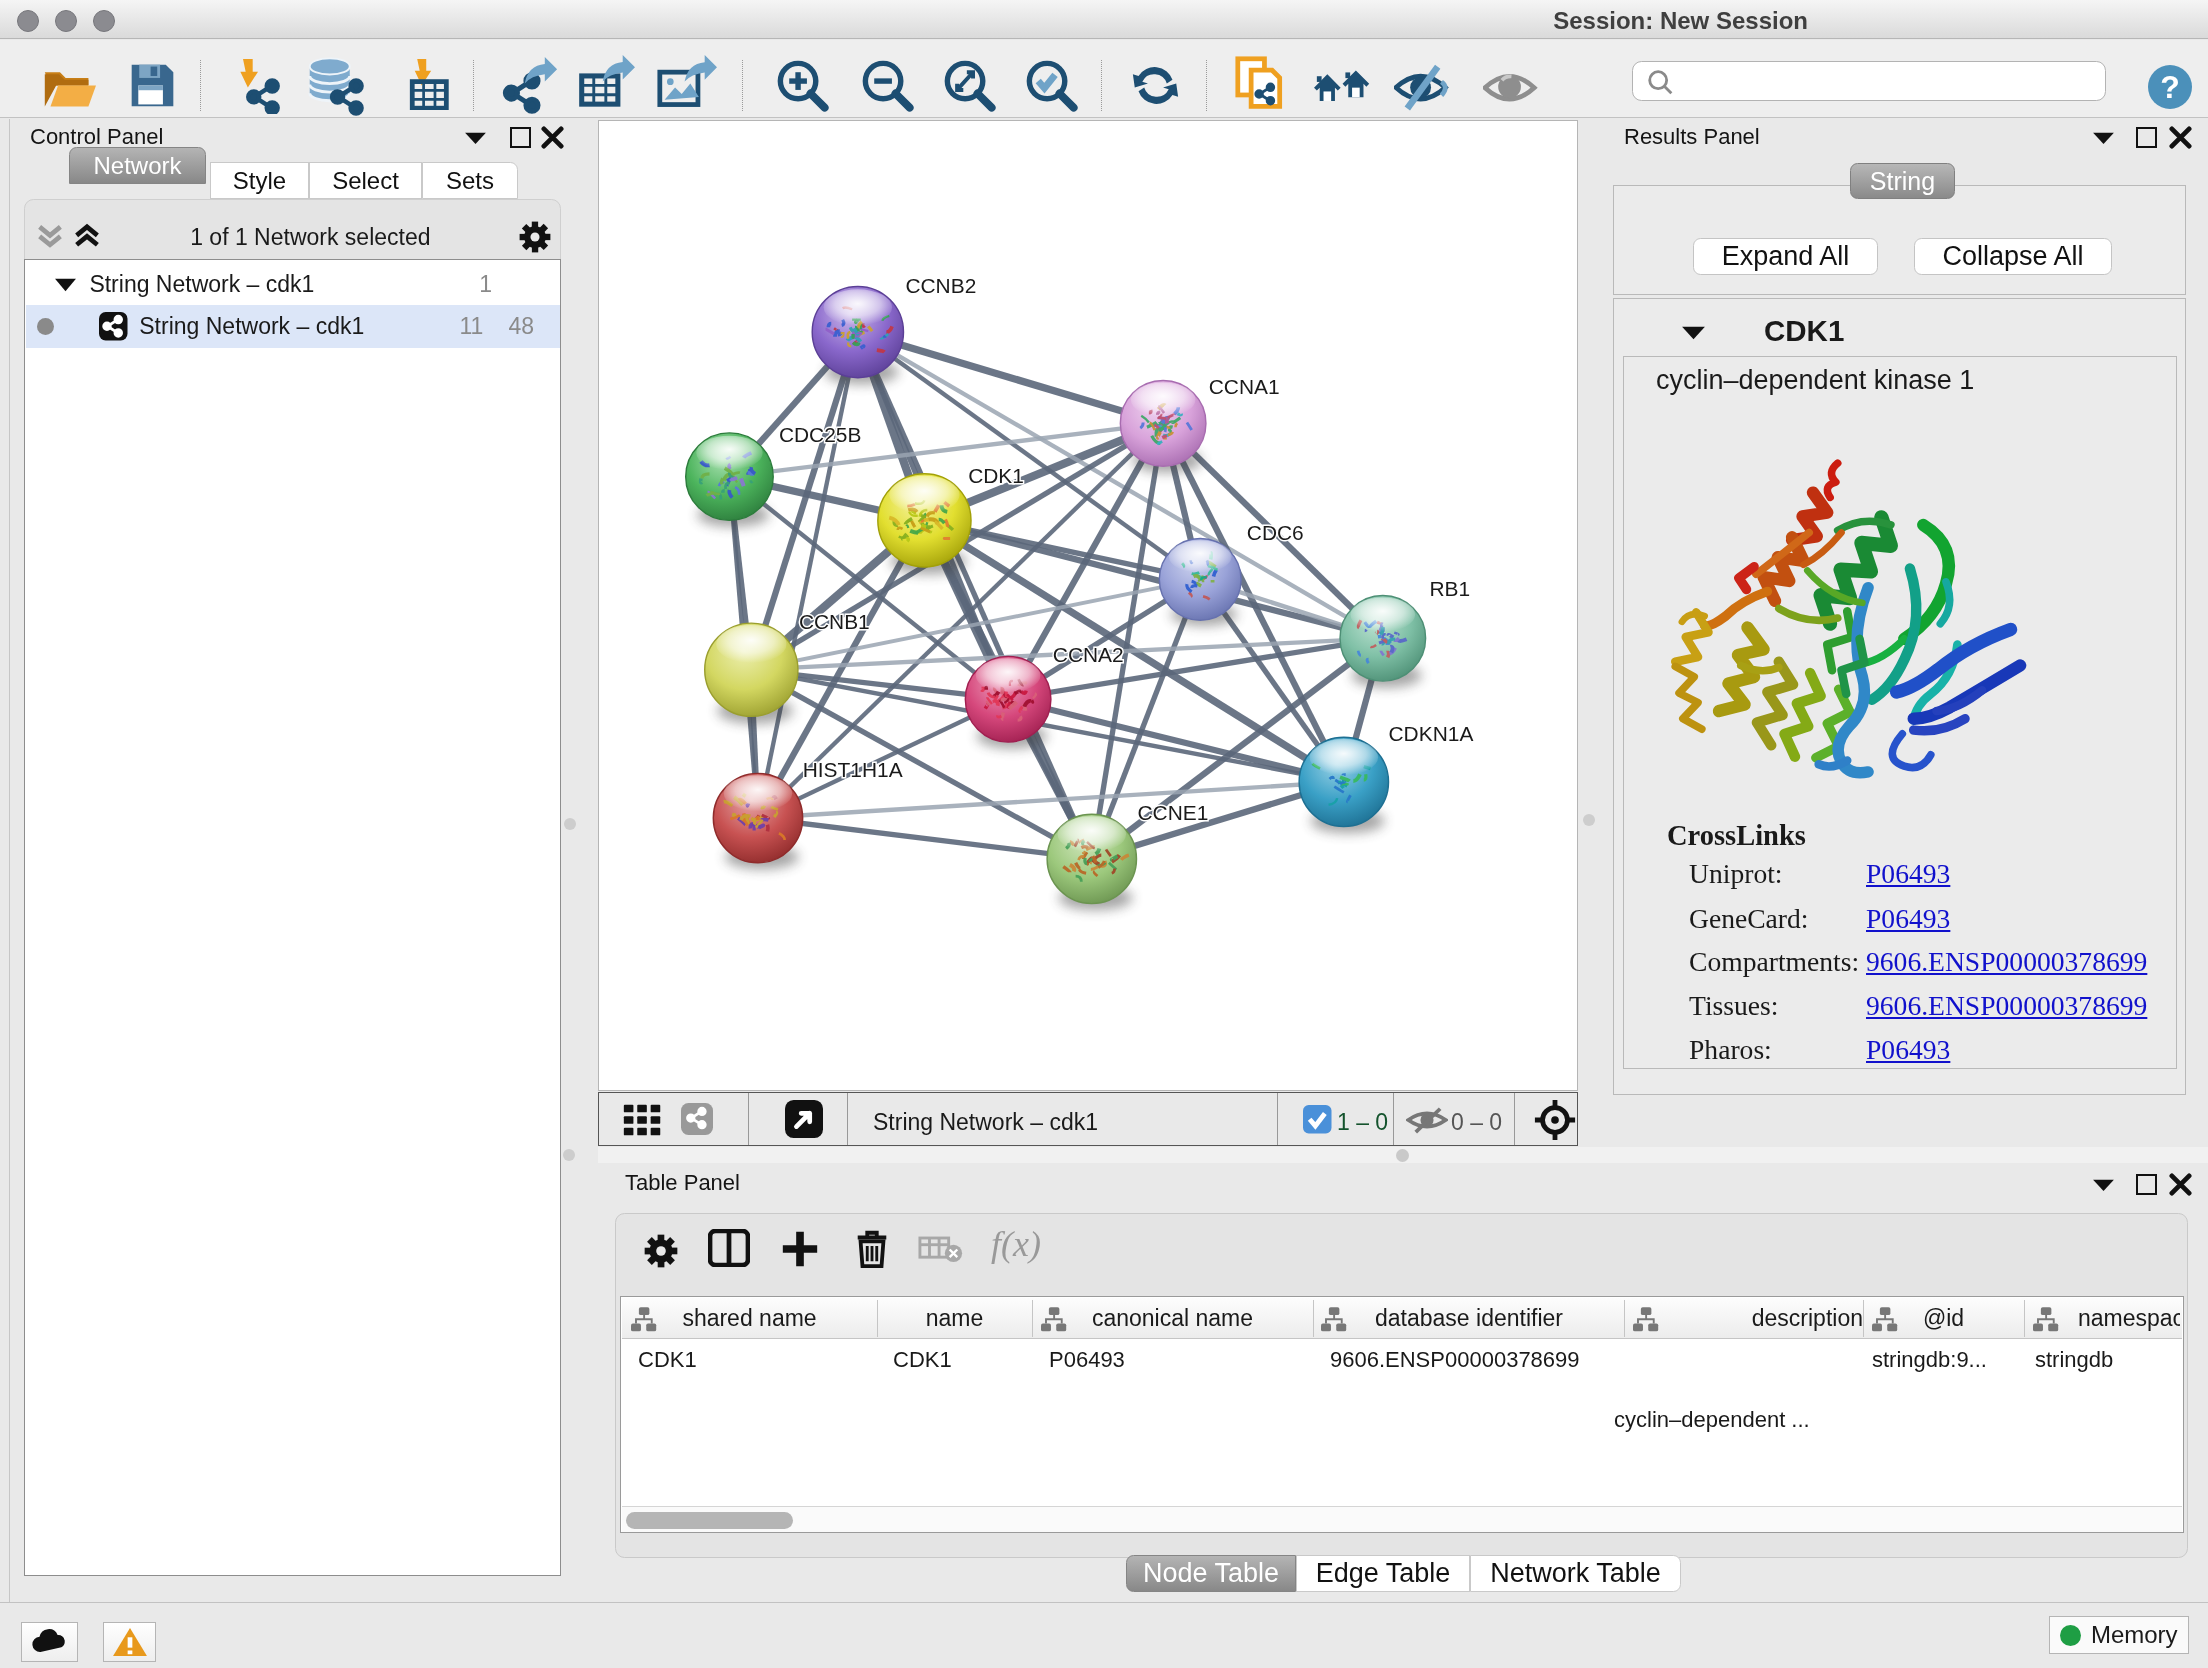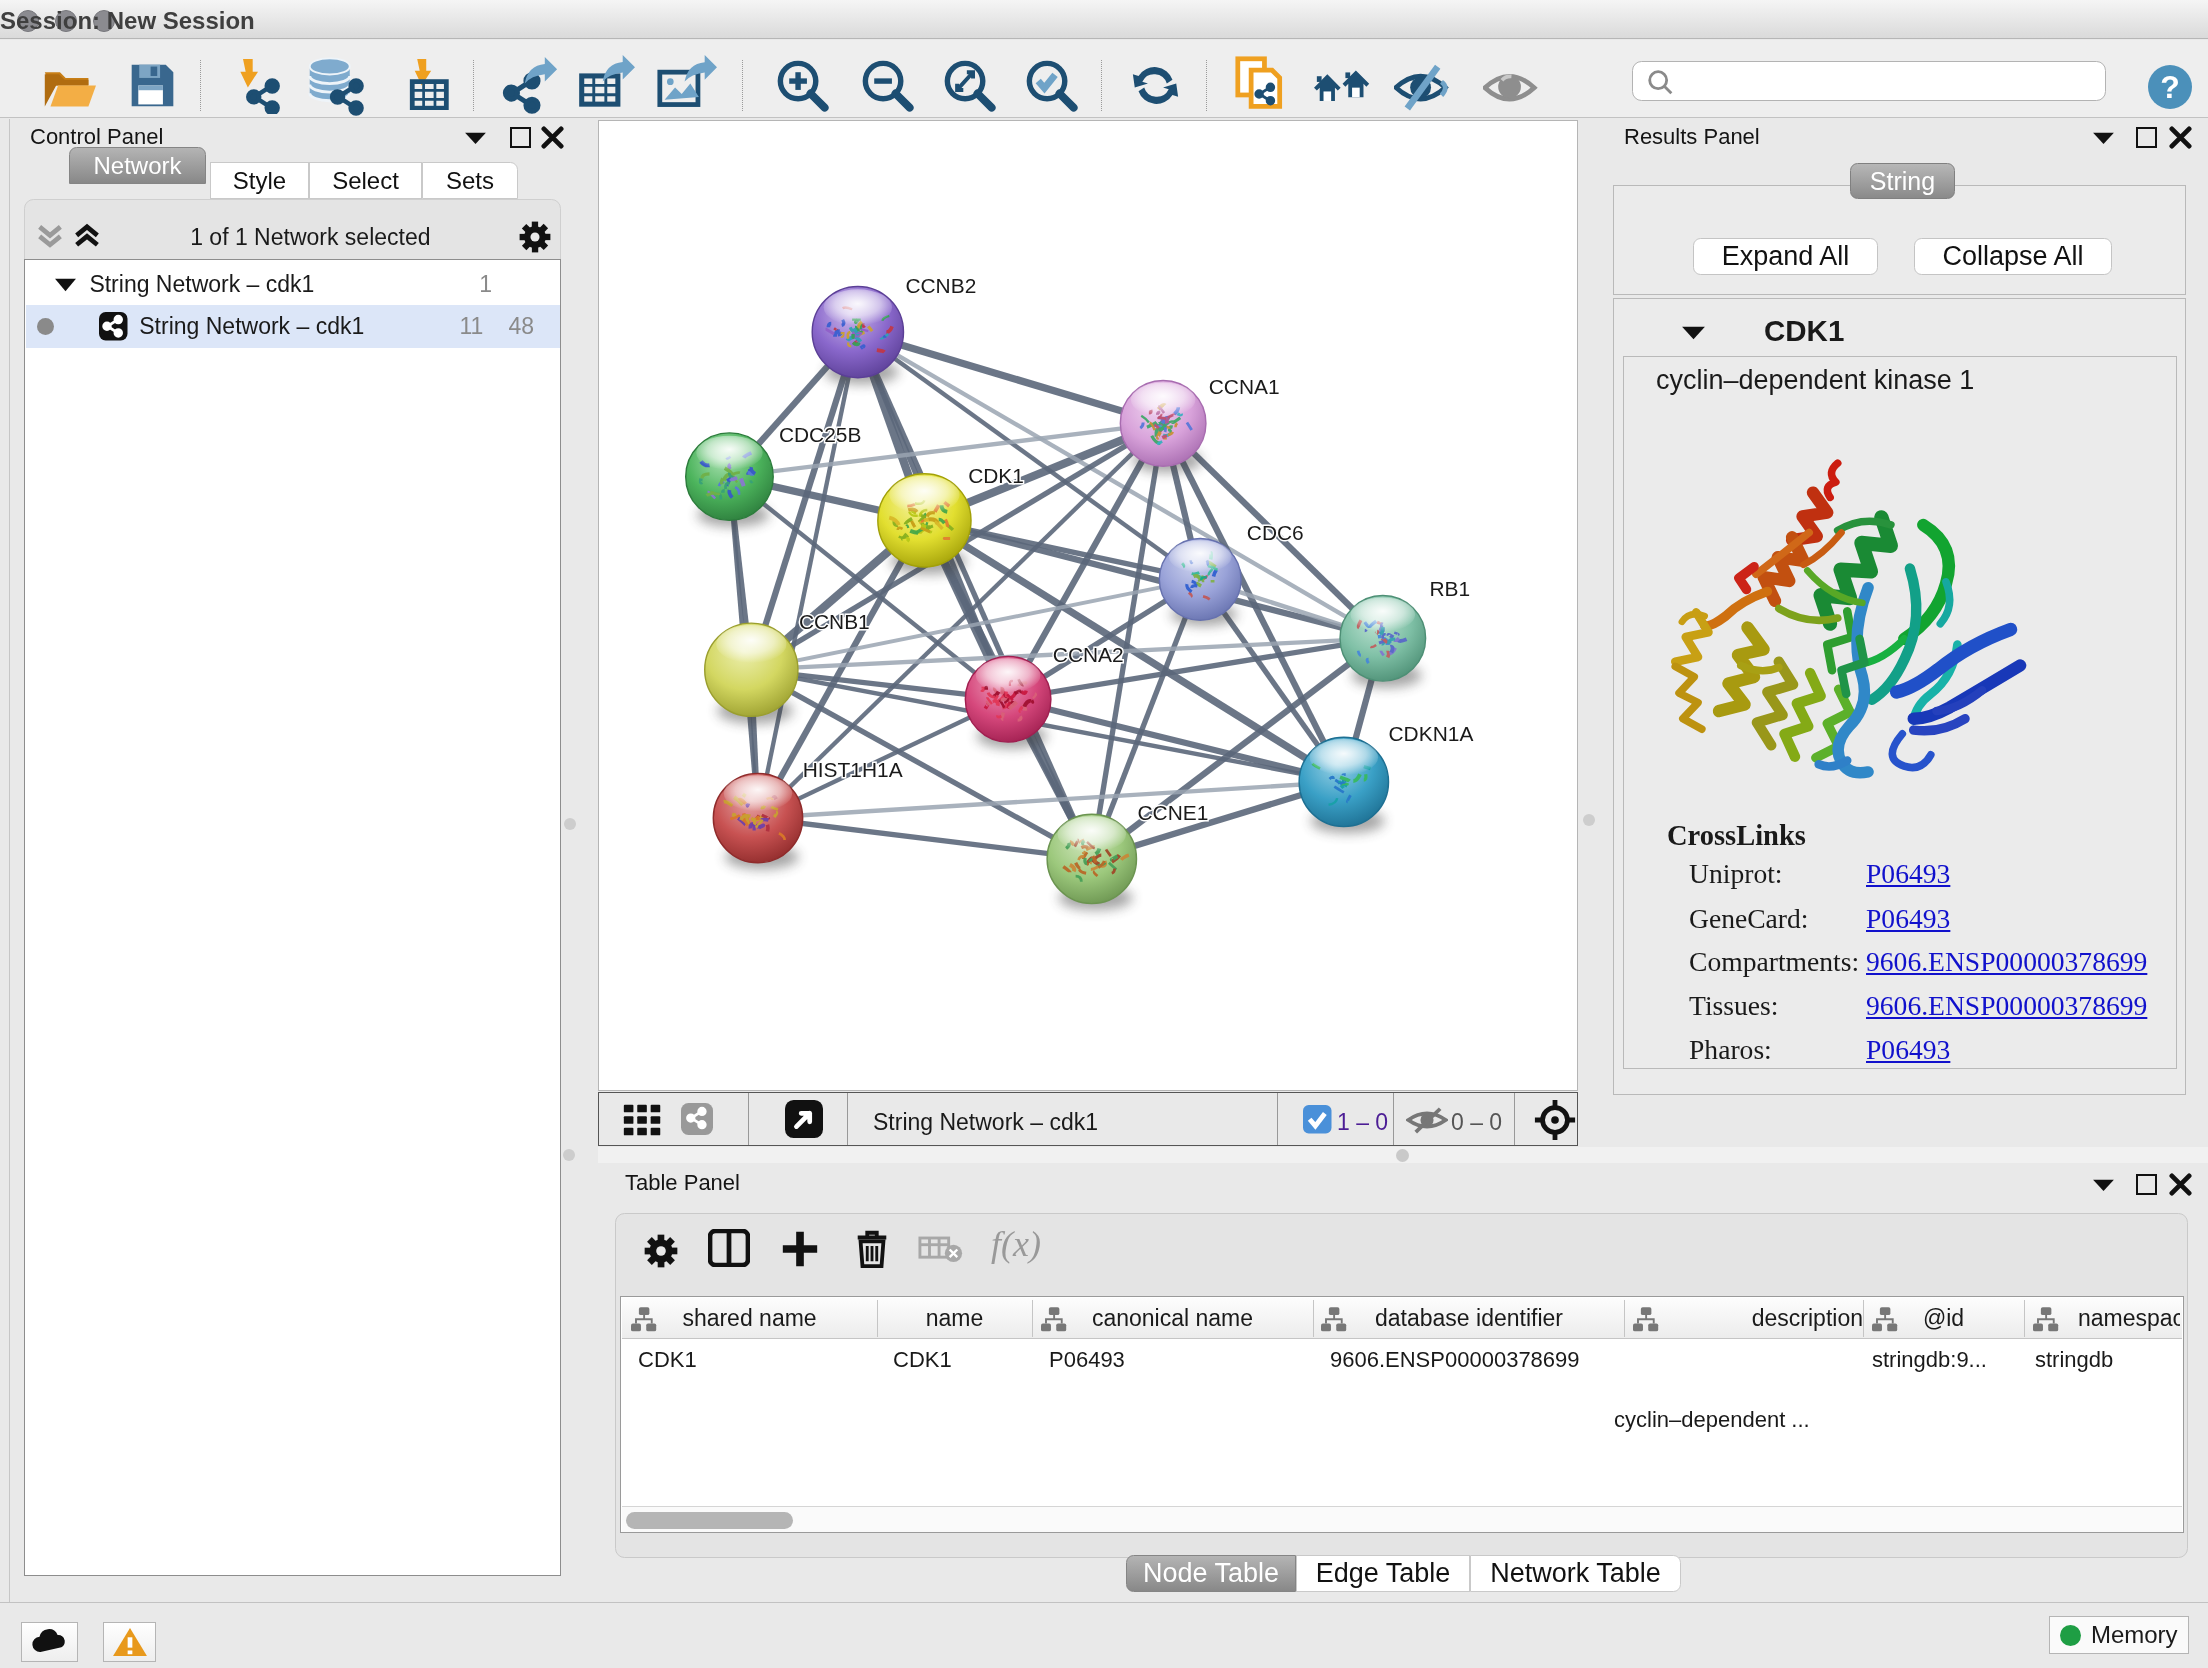--- a/index.html
+++ b/index.html
@@ -9,21 +9,21 @@
 .tabsel{background:linear-gradient(#b4b4b4,#888);color:#fff;border:1px solid #858585}
 .btn{position:absolute;display:flex;align-items:center;justify-content:center;font-size:27px;background:#fff;border:1px solid #c4c4c4;border-radius:7.6px;color:#111}
 .link{color:#1111cc;text-decoration:underline}
 .serif{font-family:"Liberation Serif",serif}
 </style></head><body>
 
 <div class="abs" style="left:0;top:0;width:2208px;height:39px;background:linear-gradient(#f5f5f5,#dadada);border-bottom:1px solid #b6b6b6"></div>
 <div class="abs" style="left:17px;top:9.5px;width:22px;height:22px;border-radius:50%;background:#8b8b90;border:1px solid #77777c"></div>
 <div class="abs" style="left:55px;top:9.5px;width:22px;height:22px;border-radius:50%;background:#8b8b90;border:1px solid #77777c"></div>
 <div class="abs" style="left:93px;top:9.5px;width:22px;height:22px;border-radius:50%;background:#8b8b90;border:1px solid #77777c"></div>
-<div class="abs" style="left:0;top:6.7px;width:1808px;text-align:left;font-size:24px;font-weight:700;color:#3f3f3f">Session: New Session</div>
+<div class="abs" style="left:0;top:6.7px;width:1808px;text-align:right;font-size:24px;font-weight:700;color:#3f3f3f">Session: New Session</div>
 
 <div class="abs" style="left:0;top:40px;width:2208px;height:78px;background:#eeeeee;border-bottom:1px solid #c2c2c2"></div>
 <div style="position:absolute;left:200px;top:60px;height:51px;border-left:1.9px dotted #9a9a9a"></div>
 <div style="position:absolute;left:473px;top:60px;height:51px;border-left:1.9px dotted #9a9a9a"></div>
 <div style="position:absolute;left:742px;top:60px;height:51px;border-left:1.9px dotted #9a9a9a"></div>
 <div style="position:absolute;left:1101px;top:60px;height:51px;border-left:1.9px dotted #9a9a9a"></div>
 <div style="position:absolute;left:1206px;top:60px;height:51px;border-left:1.9px dotted #9a9a9a"></div>
 <svg style="position:absolute;left:41px;top:59px" width="55" height="55" viewBox="0 0 58 58">
     <path d="M4 14 h16 l6 6 h24 v8 h-40 z" fill="#c87f17"></path>
     <path d="M4 50 V16 h15 l6 6 h25 v6 h-34 z" fill="#b06c10"></path>
@@ -810,21 +810,21 @@
     <rect width="40" height="40" rx="9" fill="#111"></rect>
     <path d="M12 28 L26 14 M26 14 h-9 M26 14 v9" stroke="#fff" stroke-width="5" stroke-linecap="round"></path>
   </svg>
 <div class="abs" style="left:847px;top:1093px;height:52px;border-left:1px solid #999"></div>
 <div class="abs" style="left:873px;top:1109px;font-size:23px">String Network – cdk1</div>
 <div class="abs" style="left:1277px;top:1093px;height:52px;border-left:1px solid #999"></div>
 <svg class="abs" style="left:1303px;top:1105px" width="28.5" height="28.5" viewBox="0 0 30 30">
     <rect width="30" height="30" rx="6" fill="#4a90d9"></rect>
     <path d="M7 15 l6 7 10-13" stroke="#fff" stroke-width="5" fill="none"></path>
   </svg>
-<div class="abs" style="left:1337px;top:1109px;font-size:23px;color:#4c1d95">1 – 0</div>
+<div class="abs" style="left:1337px;top:1109px;font-size:23px;color:#14532d">1 – 0</div>
 <div class="abs" style="left:1393px;top:1093px;height:52px;border-left:1px solid #999"></div>
 <svg class="abs" style="left:1406px;top:1105px" width="42" height="30" viewBox="0 0 44 32">
     <path d="M2 16 Q22 2 42 16 Q22 30 2 16 z" fill="none" stroke="#777" stroke-width="4"></path>
     <circle cx="22" cy="16" r="7" fill="#777"></circle>
     <path d="M36 4 L10 29" stroke="#777" stroke-width="4"></path>
   </svg>
 <div class="abs" style="left:1451px;top:1109px;font-size:23px;color:#555">0 – 0</div>
 <div class="abs" style="left:1514px;top:1093px;height:52px;border-left:1px solid #999"></div>
 <svg class="abs" style="left:1533px;top:1098px" width="44" height="44" viewBox="0 0 46 46">
     <circle cx="23" cy="23" r="13" fill="none" stroke="#111" stroke-width="5"></circle>

